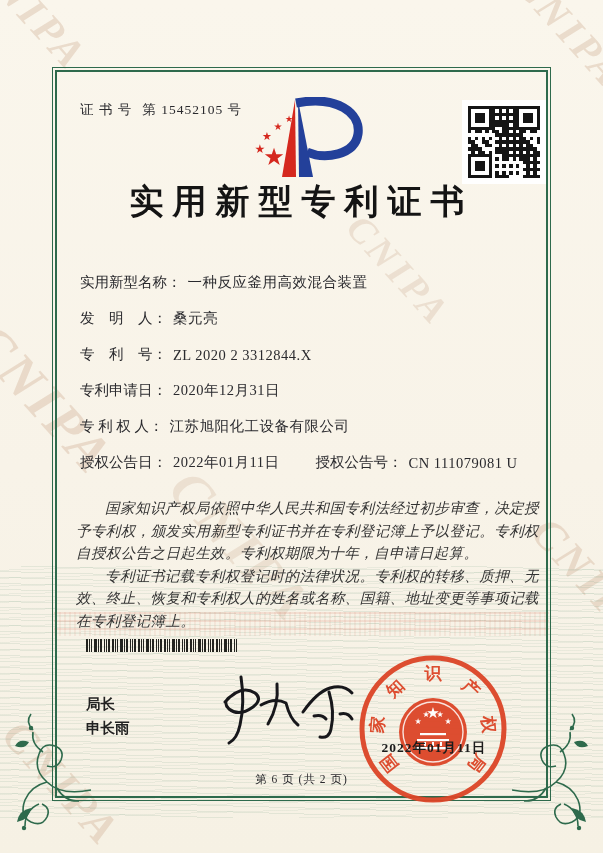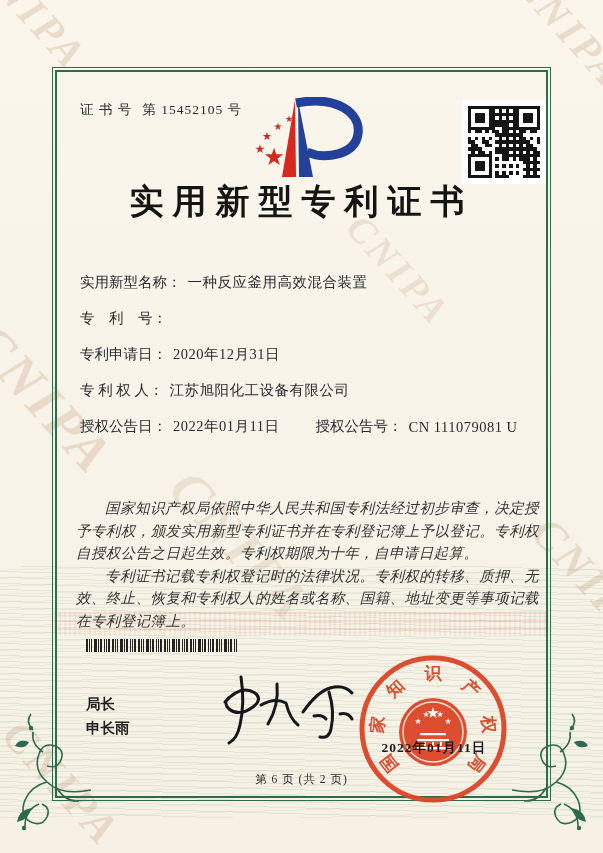--- a/index.html
+++ b/index.html
@@ -410,21 +410,26 @@
   </div>
 
   <div class="abs title">实用新型专利证书</div>
 
   <div class="abs fields">
     <div class="frow">
       <span class="lab">实用新型名称：</span>
       <span class="val">一种反应釜用高效混合装置</span>
     </div>
     <div class="frow">
+      <span class="lab">发　明　人：</span>
+      <span class="val">桑元亮</span>
+    </div>
+    <div class="frow">
       <span class="lab">专　利　号：</span>
+      <span class="val">ZL 2020 2 3312844.X</span>
     </div>
     <div class="frow">
       <span class="lab">专利申请日：</span>
       <span class="val">2020年12月31日</span>
     </div>
     <div class="frow">
       <span class="lab">专 利 权 人：</span>
       <span class="val">江苏旭阳化工设备有限公司</span>
     </div>
     <div class="frow">

